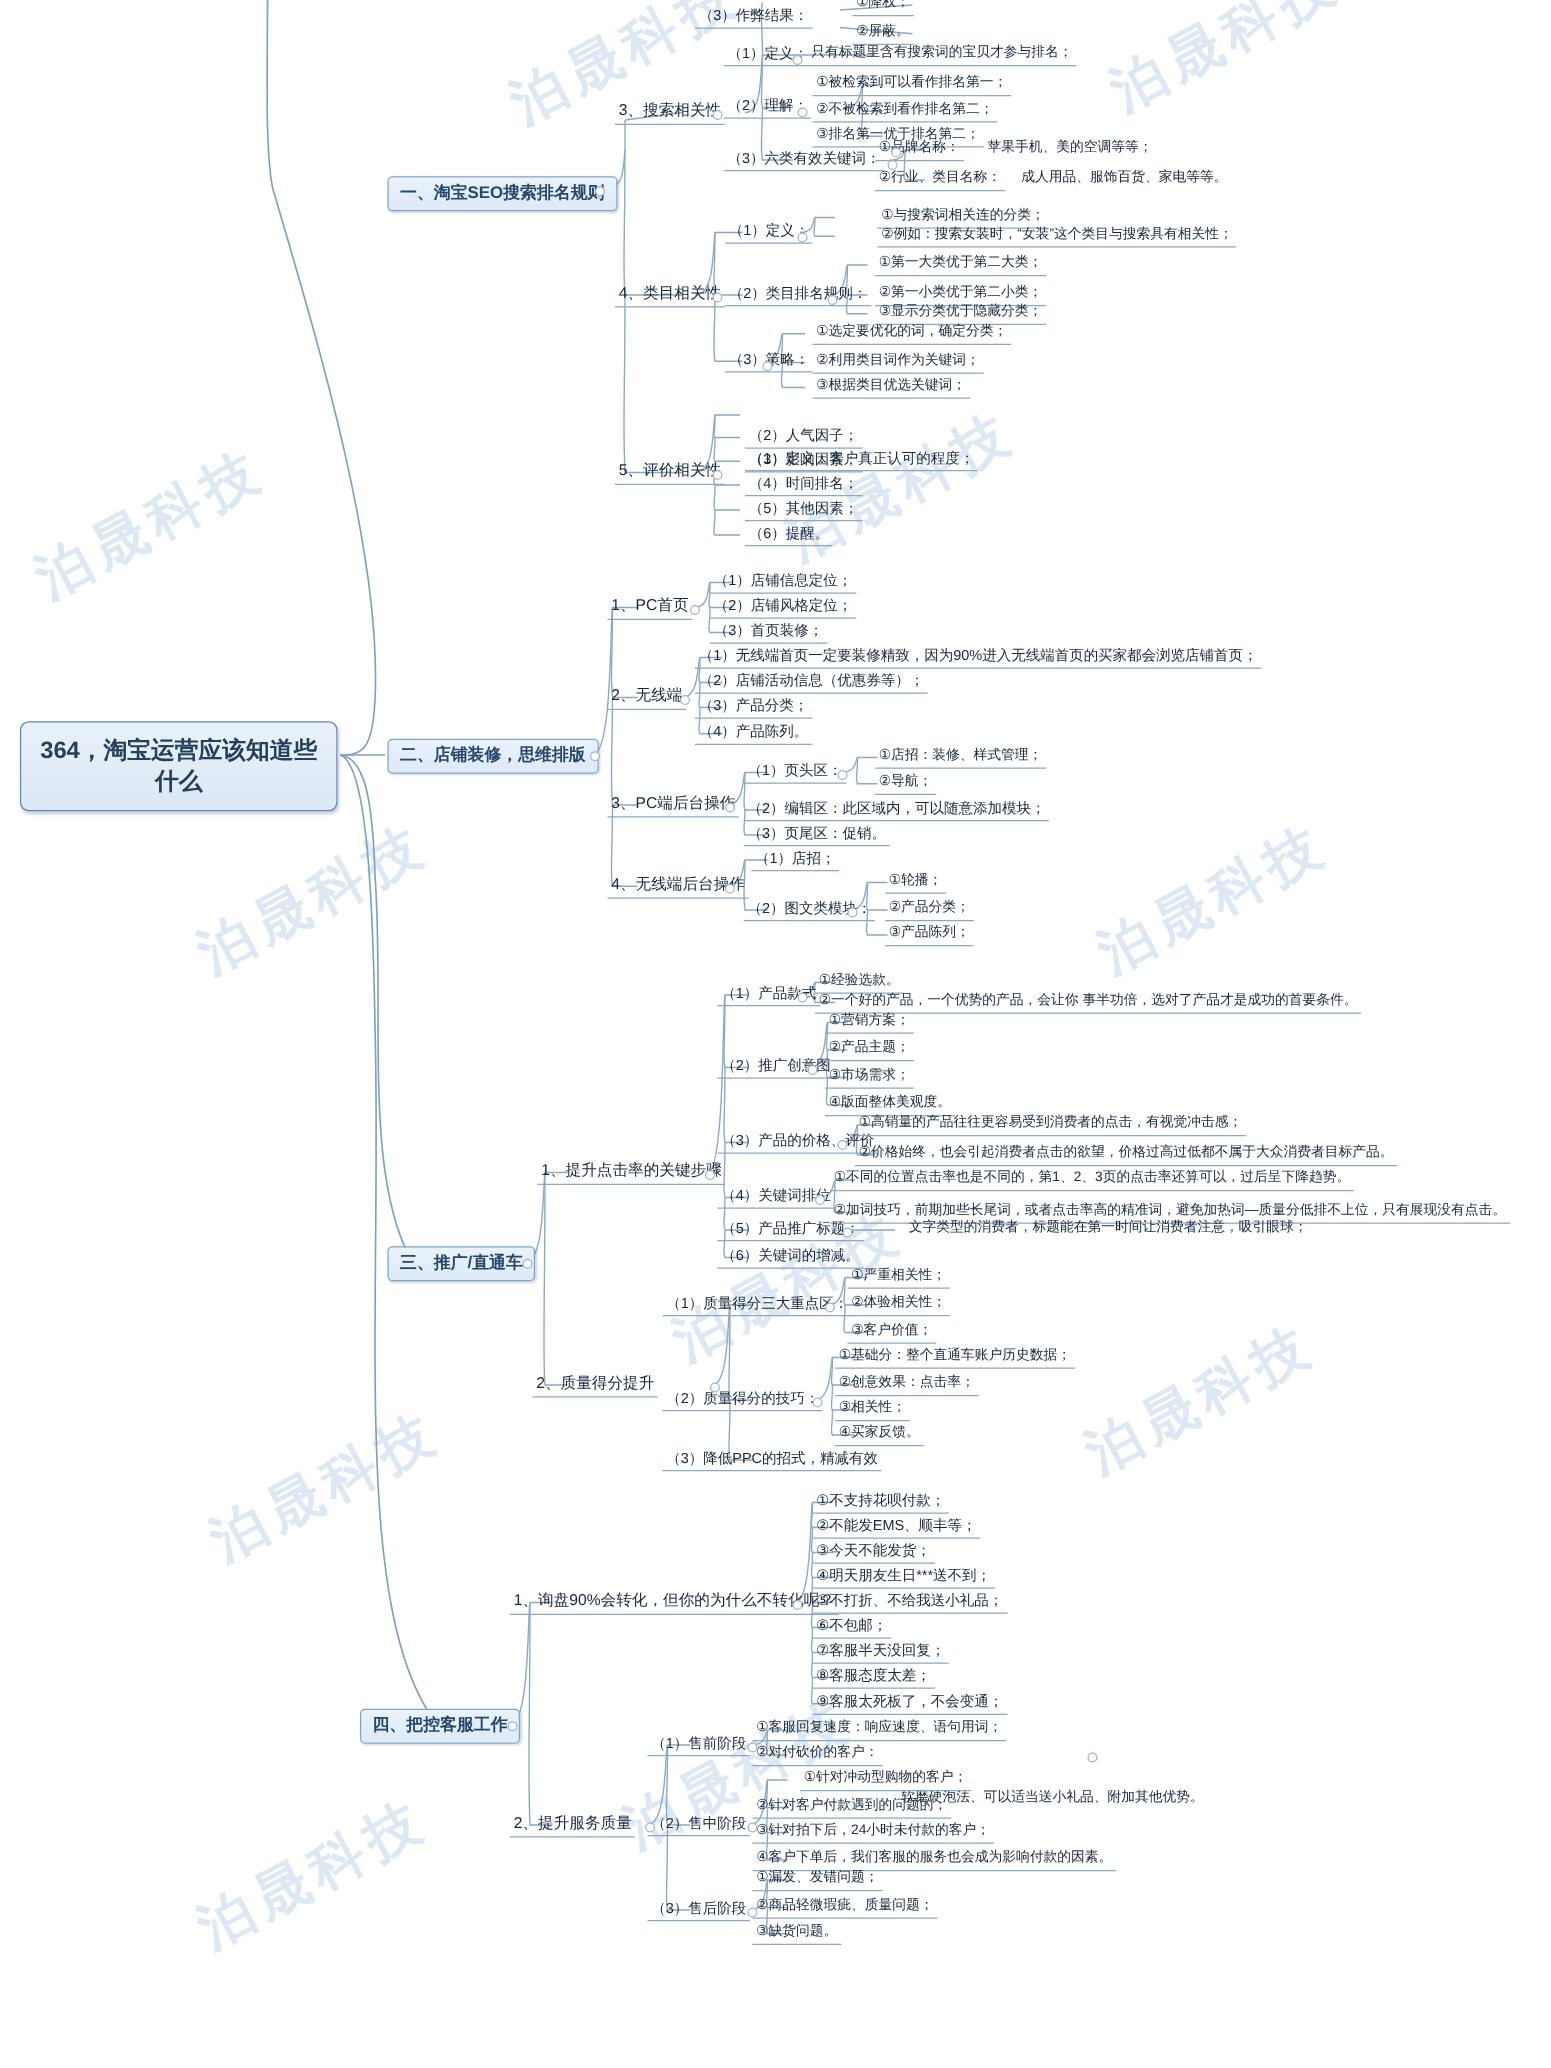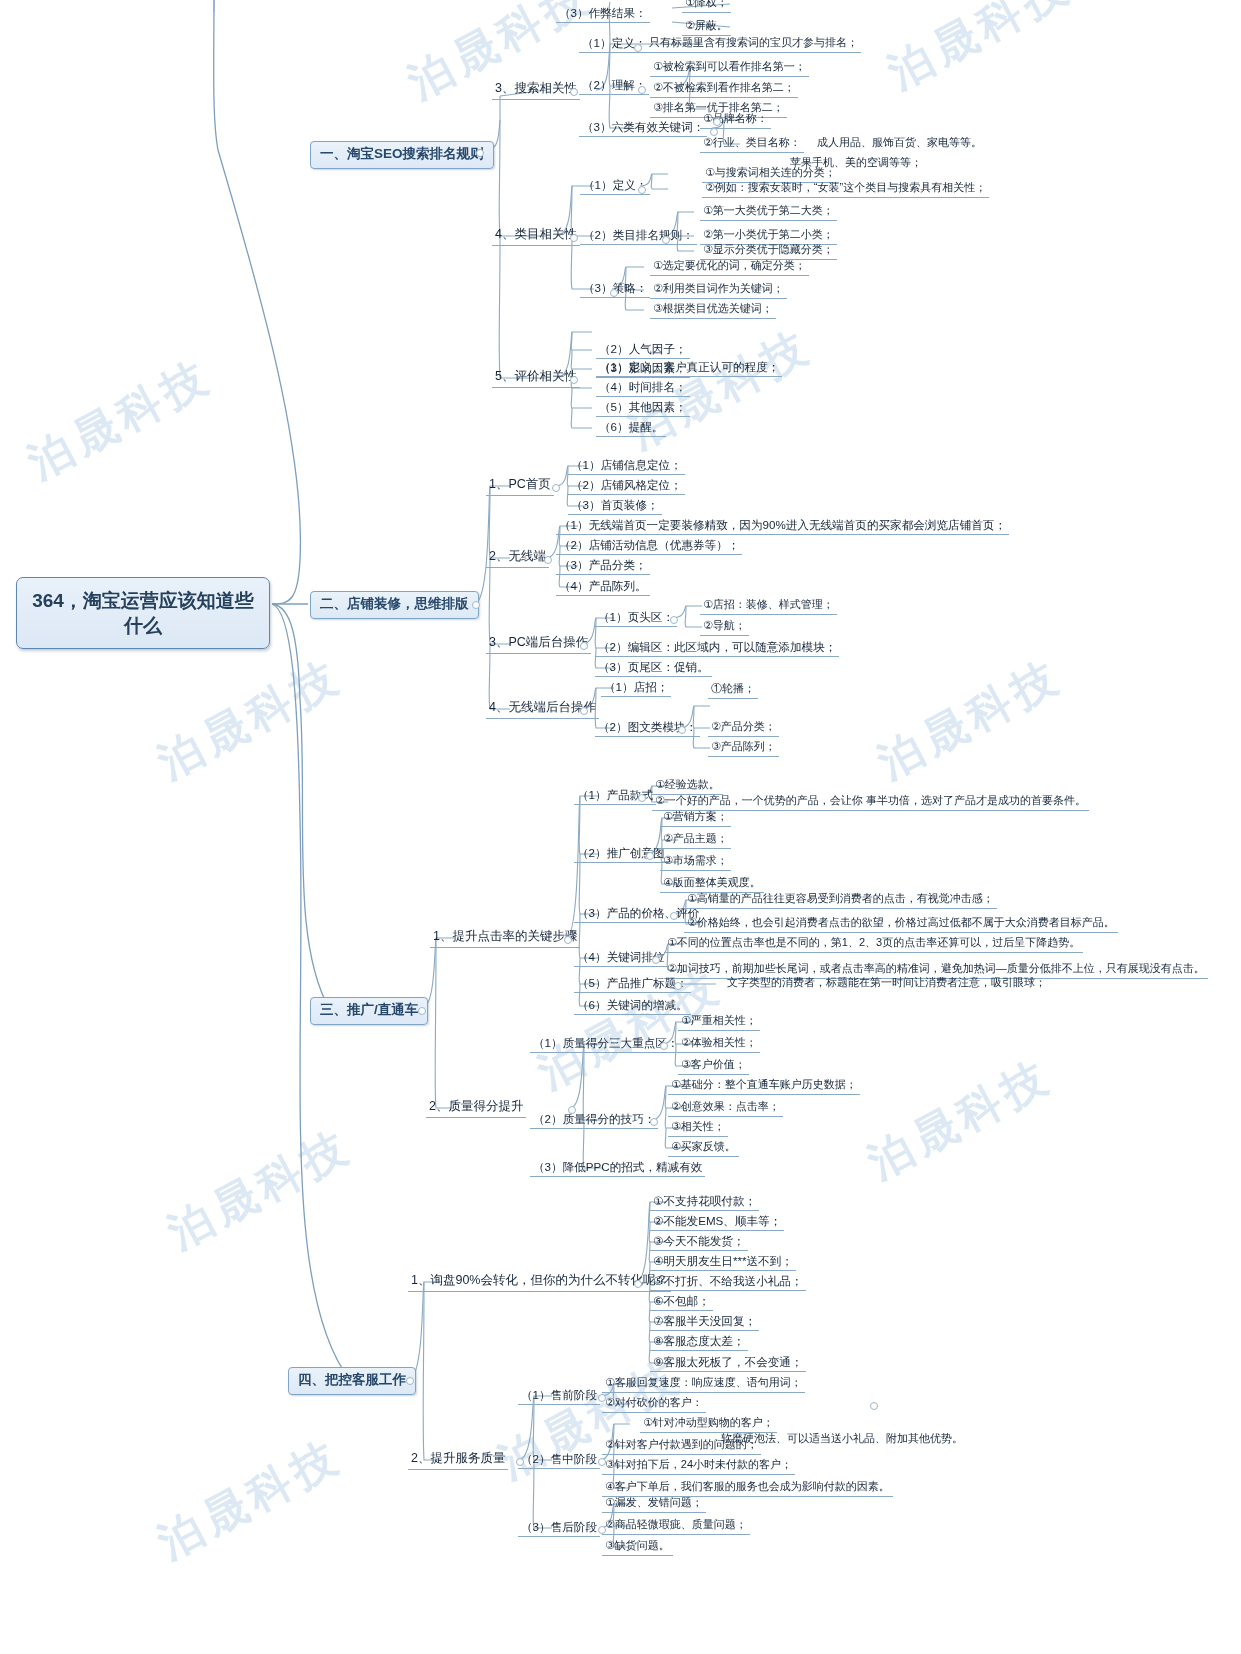--- a/index.html
+++ b/index.html
@@ -263,21 +263,21 @@
   <div class="node l3" style="left:579px;top:36px;">（1）定义：</div>
   <div class="node l4" style="left:646px;top:36px;">只有标题里含有搜索词的宝贝才参与排名；</div>
 
   <div class="node l3" style="left:579px;top:78px;">（2）理解：</div>
   <div class="node l4" style="left:650px;top:60px;">①被检索到可以看作排名第一；</div>
   <div class="node l4" style="left:650px;top:81px;">②不被检索到看作排名第二；</div>
   <div class="node l4" style="left:650px;top:101px;">③排名第一优于排名第二；</div>
 
   <div class="node l3" style="left:579px;top:120px;">（3）六类有效关键词：</div>
   <div class="node l4" style="left:700px;top:112px;">①品牌名称：</div>
-  <div class="node l4" style="left:787px;top:112px;border:none;margin-top:44px;">苹果手机、美的空调等等；</div>
+  <div class="node l4" style="left:787px;top:112px;border:none;">苹果手机、美的空调等等；</div>
   <div class="node l4" style="left:700px;top:136px;">②行业、类目名称：</div>
   <div class="node l4" style="left:814px;top:136px;border:none;">成人用品、服饰百货、家电等等。</div>
 
   <div class="node l3" style="left:580px;top:178px;">（1）定义：</div>
   <div class="node l4" style="left:702px;top:166px;">①与搜索词相关连的分类；</div>
   <div class="node l4" style="left:702px;top:181px;">②例如：搜索女装时，“女装”这个类目与搜索具有相关性；</div>
 
   <div class="node l3" style="left:580px;top:228px;">（2）类目排名规则：</div>
   <div class="node l4" style="left:700px;top:204px;">①第一大类优于第二大类；</div>
   <div class="node l4" style="left:700px;top:228px;">②第一小类优于第二小类；</div>
@@ -312,21 +312,21 @@
   <div class="node l3" style="left:556px;top:579px;">（4）产品陈列。</div>
 
   <div class="node l3" style="left:595px;top:610px;">（1）页头区：</div>
   <div class="node l4" style="left:700px;top:598px;">①店招：装修、样式管理；</div>
   <div class="node l4" style="left:700px;top:619px;">②导航；</div>
   <div class="node l3" style="left:595px;top:640px;">（2）编辑区：此区域内，可以随意添加模块；</div>
   <div class="node l3" style="left:595px;top:660px;">（3）页尾区：促销。</div>
 
   <div class="node l3" style="left:601px;top:680px;">（1）店招；</div>
   <div class="node l3" style="left:595px;top:720px;">（2）图文类模块：</div>
-  <div class="node l4" style="left:708px;top:682px;font-family:Liberation Serif, serif;">①轮播；</div>
+  <div class="node l4" style="left:708px;top:698px;">①轮播；</div>
   <div class="node l4" style="left:708px;top:720px;">②产品分类；</div>
   <div class="node l4" style="left:708px;top:740px;">③产品陈列；</div>
 
   <div class="node l1" style="left:310px;top:997px;">三、推广/直通车</div>
 
   <div class="node l2" style="left:430px;top:929px;">1、提升点击率的关键步骤</div>
   <div class="node l2" style="left:426px;top:1099px;">2、质量得分提升</div>
 
   <div class="node l3" style="left:574px;top:788px;">（1）产品款式</div>
   <div class="node l4" style="left:652px;top:778px;">①经验选款。</div>

